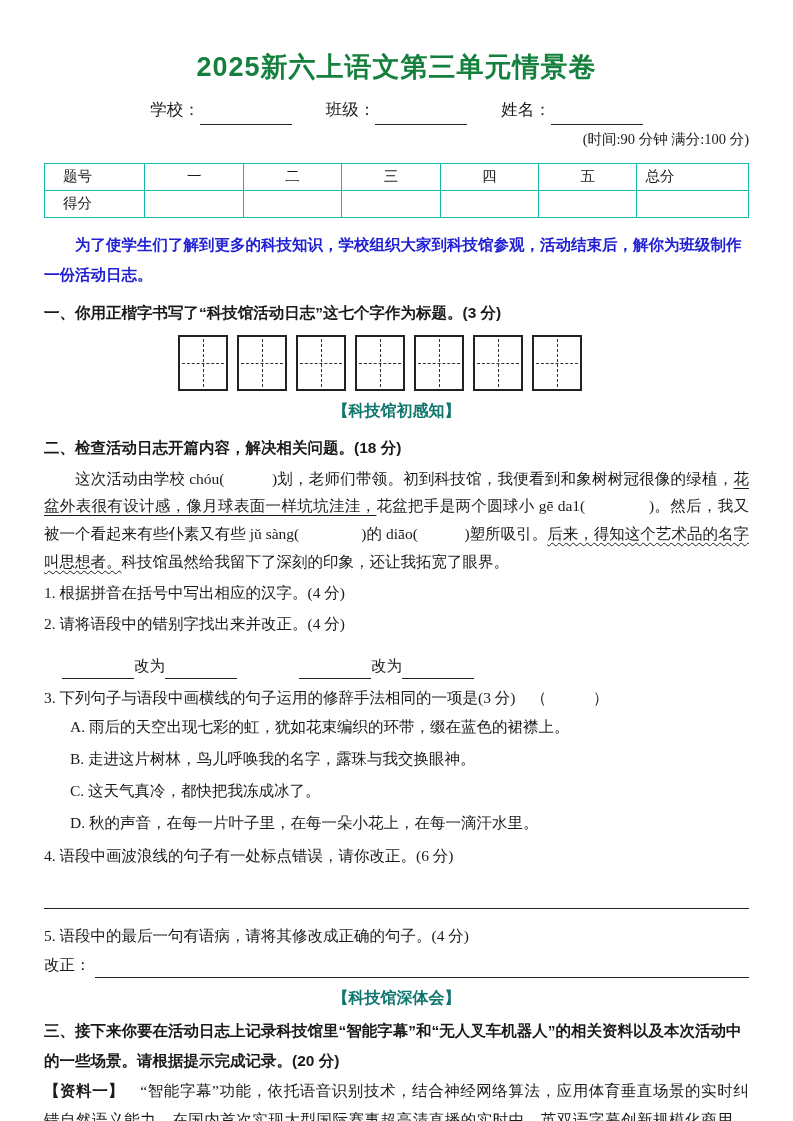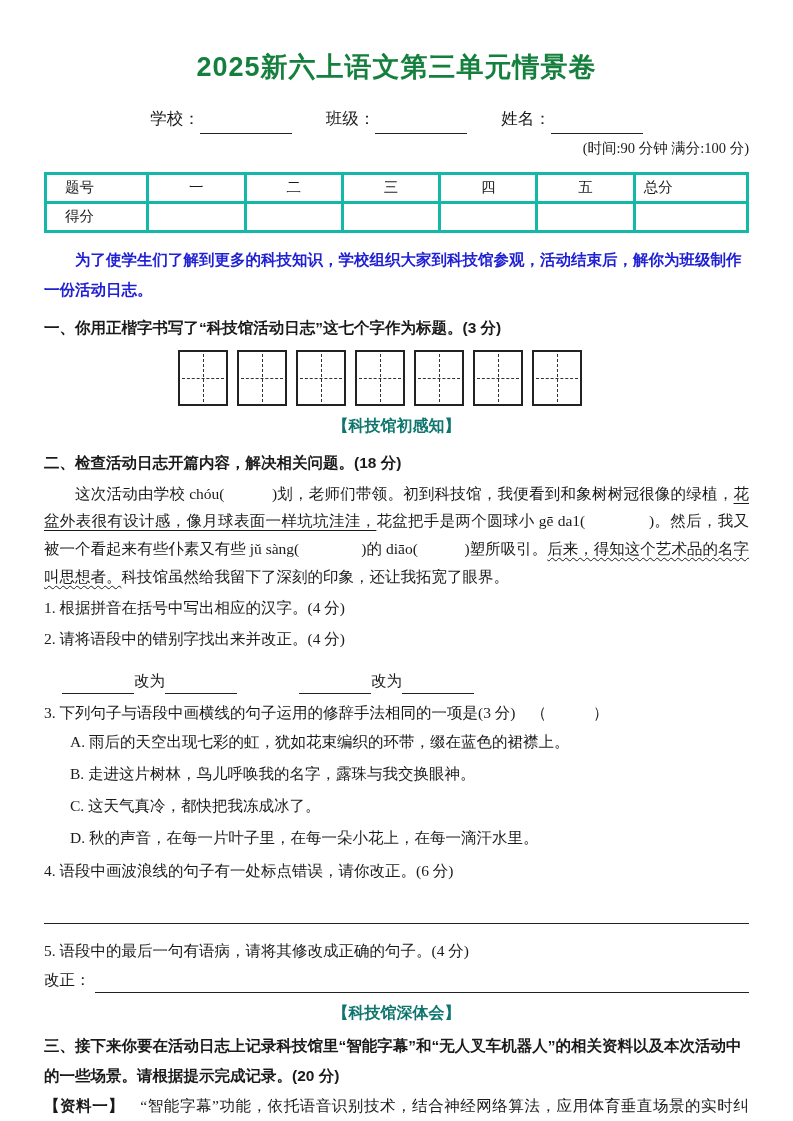--- a/index.html
+++ b/index.html
@@ -11,34 +11,34 @@
   }
   .content{padding:0 44px;}
 
   .page-title{
     margin-top:44px;text-align:center;font-size:27px;font-weight:bold;
     color:#15803d;letter-spacing:1px;
     font-family:"Liberation Sans","DejaVu Sans",sans-serif;
   }
 
   .info-row{
-    margin-top:14px;display:flex;justify-content:center;gap:34px;
+    margin-top:5px;display:flex;justify-content:center;gap:34px;
     font-size:16.5px;align-items:flex-end;
   }
   .info-item{display:flex;align-items:flex-end;}
   .blank-line{display:inline-block;width:92px;border-bottom:1.5px solid #222;height:20px;}
 
   .time-row{margin-top:2px;text-align:right;font-size:14.5px;}
 
   table.score-table{
     margin-top:10px;width:100%;border-collapse:collapse;table-layout:fixed;
     font-size:14.5px;
   }
   table.score-table td{
-    border:3px solid #14b8a6;height:26px;text-align:center;padding:0 4px;
+    border:1px solid #14b8a6;height:26px;text-align:center;padding:0 4px;
   }
   table.score-table td.first-col{width:11%;text-align:left;padding-left:18px;}
   table.score-table td.last-col{width:14%;text-align:left;padding-left:8px;}
 
   .intro{
     margin-top:12px;text-indent:2em;font-weight:bold;color:#1f1fd4;
     font-size:15.5px;line-height:1.95;
     font-family:"Liberation Sans","DejaVu Sans",sans-serif;
   }
 

